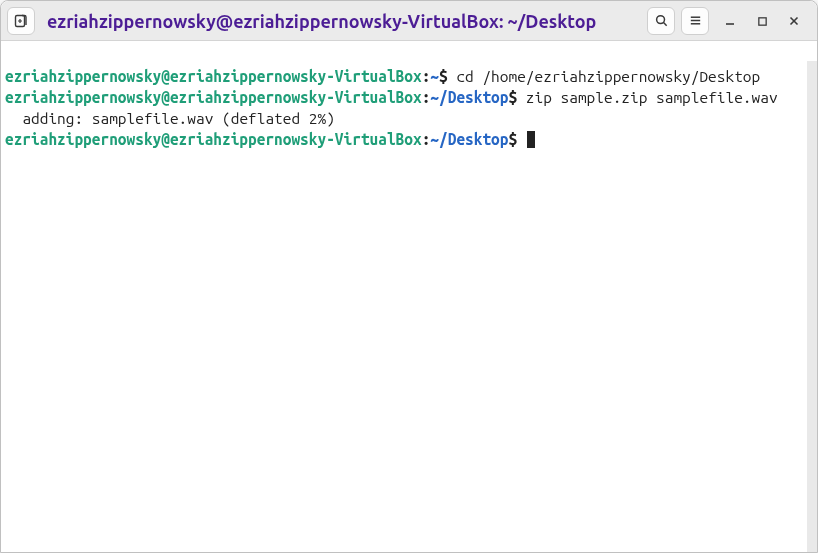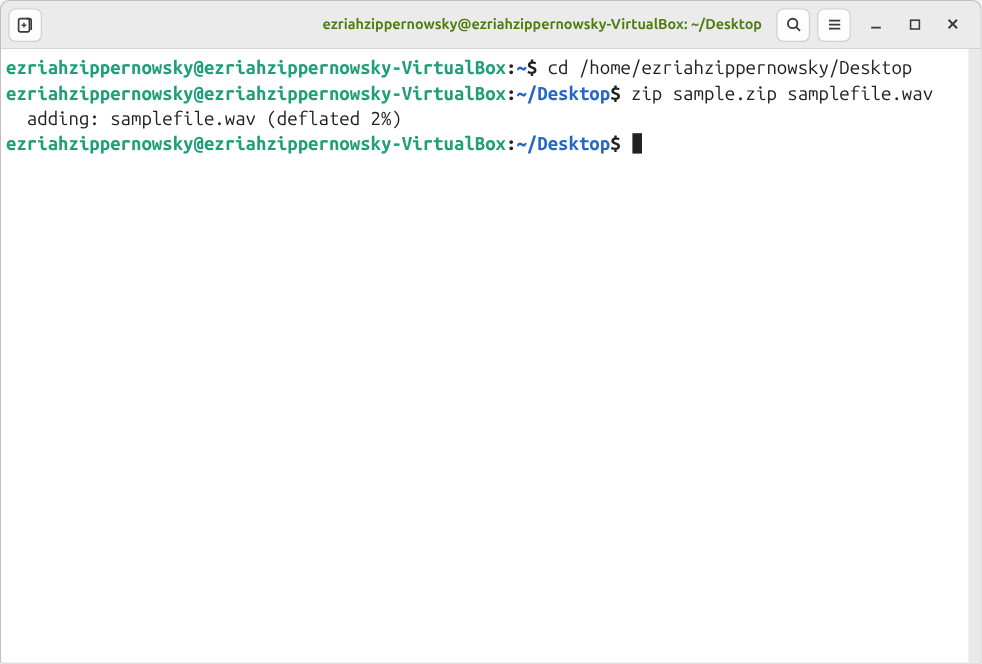--- a/index.html
+++ b/index.html
@@ -38,24 +38,24 @@
       border-radius: 6px;
       display: flex;
       align-items: center;
       justify-content: center;
       cursor: pointer;
       color: #3a3a3a;
     }
     .tb-btn svg { display: block; }
     .title {
       flex: 1;
-      text-align: right;
-      font-size: 12px;
+      text-align: left;
+      font-size: 18px;
       font-weight: 600;
-      color: #4d7c0f;
+      color: #4c1d95;
       white-space: nowrap;
       overflow: hidden;
       text-overflow: ellipsis;
       padding: 0 6px;
     }
     .win-controls {
       display: flex;
       gap: 14px;
       padding: 0 8px 0 6px;
       align-items: center;
@@ -74,20 +74,21 @@
       background: #ffffff;
       padding: 6px 4px;
       font-family: "Ubuntu Mono", "DejaVu Sans Mono", Menlo, Consolas, monospace;
       font-size: 15.5px;
       line-height: 1.35;
       color: #222;
       white-space: pre-wrap;
       word-break: break-all;
       overflow: auto;
       border-right: 10px solid #e9e9e9;
+      margin-top: 20px;
     }
     .prompt-green { color: #1f9e78; font-weight: bold; }
     .prompt-blue  { color: #2666c4; font-weight: bold; }
     .prompt-sep   { color: #222; font-weight: bold; }
     .cursor-block {
       display: inline-block;
       width: 8px;
       height: 17px;
       background: #222;
       vertical-align: text-bottom;

